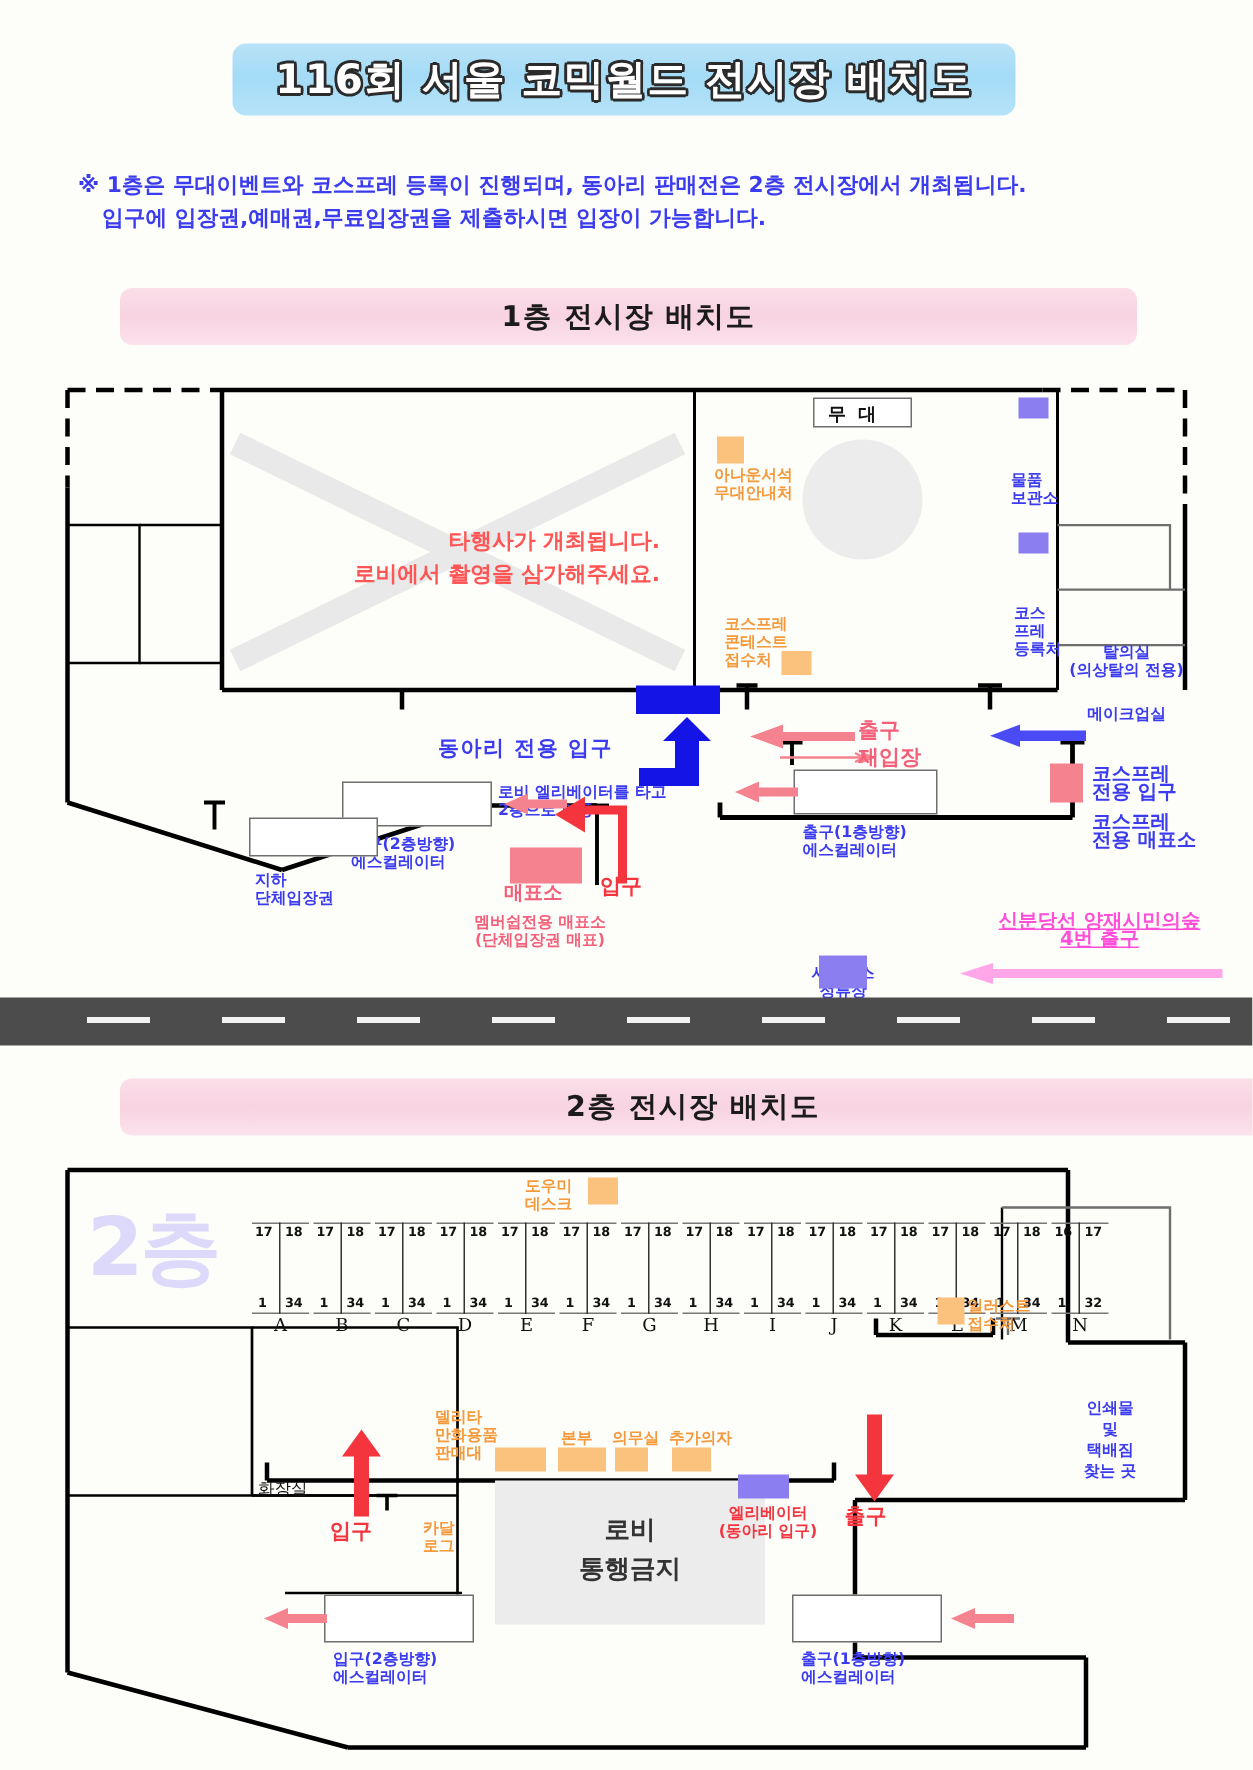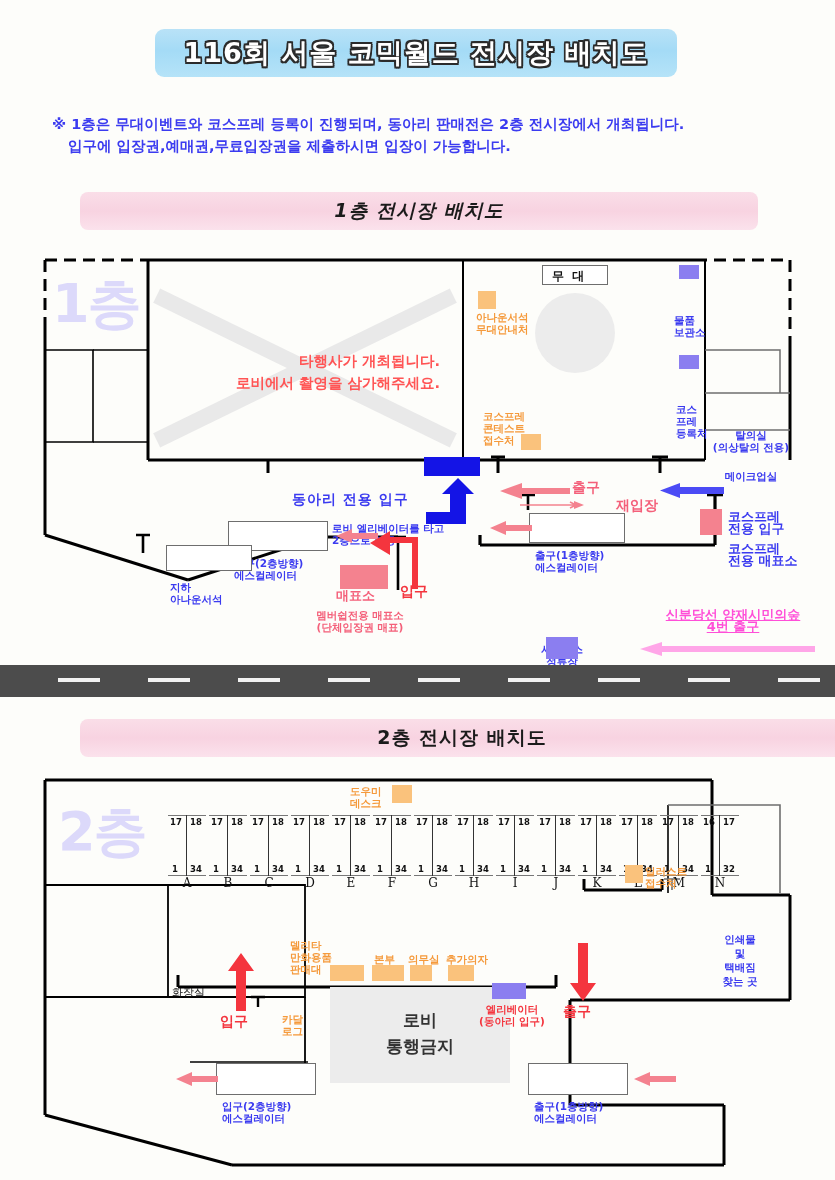--- a/index.html
+++ b/index.html
@@ -30,21 +30,21 @@
   #notice{left:52px;top:113px;width:770px;color:#3b3bf0;font-size:14.5px;
           line-height:22px;font-weight:bold;}
   #notice .l2{display:block;padding-left:16px;}
   
   .sec-head{
     height:38px;border-radius:8px;
     background:linear-gradient(180deg,#fadee8 0%,#f8d3e1 50%,#fbe2ec 100%);
     display:flex;align-items:center;justify-content:center;
   }
   .sec-head span{font-size:19px;font-weight:bold;color:#1b1b1b;letter-spacing:1px;}
-  #head1{left:80px;top:192px;width:678px;font-style:italic;}
+  #head1{left:80px;top:192px;width:678px;}
   #head2{left:80px;top:719px;width:764px;}
   
   #road{left:0;top:665px;width:835px;height:32px;background:#4c4c4c;}
   #road .dash{position:absolute;top:13px;height:4px;width:42px;background:#f2f2f2;}
   .boxline{position:absolute;border:1px solid #6e6e6e;box-sizing:border-box;}
   .lbl{position:absolute;font-size:10.5px;line-height:12px;font-weight:bold;white-space:pre;}
   .lbl-b{color:#3b3bf0;margin-top:32px;}
   .lbl-o{color:#f59a3c;}
   .lbl-r{color:#f4607a;}
   .lbl-k{color:#111;}
@@ -129,21 +129,20 @@
 
     <path d="M143,290 L143,308 M136,290 L150,290" stroke="#000" stroke-width="2.6" fill="none"></path>
     <path d="M398,292 L398,345" stroke="#000" stroke-width="2.6" fill="none"></path>
     <path d="M390,292 L406,292" stroke="#000" stroke-width="2.6" fill="none"></path>
     <path d="M480,300 L715,300" stroke="#000" stroke-width="3.2" fill="none"></path>
     <path d="M480,300 L480,290 M715,300 L715,250" stroke="#000" stroke-width="3.2" fill="none"></path>
     <path d="M528,250 L528,265 M521,250 L535,250" stroke="#000" stroke-width="2.6" fill="none"></path>
     <path d="M707,250 L723,250" stroke="#000" stroke-width="2.6" fill="none"></path>
   </svg>
 
-  <div class="watermark" style="left:52px;top:32px;">1층</div>
 
   <div class="xmark" style="left:140px;top:115px;width:330px;height:16px;transform:rotate(26deg);"></div>
   <div class="xmark" style="left:140px;top:115px;width:330px;height:16px;transform:rotate(-26deg);"></div>
 
   <div id="redmsg" style="left:180px;top:105px;width:260px;">
     <span>타행사가 개최됩니다.</span><br>
     <span>로비에서 촬영을 삼가해주세요.</span>
   </div>
 
   <div class="boxline" style="left:542px;top:20px;width:66px;height:20px;background:#fff;"></div>
@@ -182,21 +181,21 @@
   </svg>
 
   <svg width="70" height="16" style="left:500px;top:238px;">
     <path d="M0,8 L22,0 L22,5 L70,5 L70,11 L22,11 L22,16 Z" fill="#f4828f"></path>
   </svg>
   <div class="lbl lbl-r" style="left:572px;top:236px;font-size:14px;">출구</div>
   <svg width="64" height="8" style="left:520px;top:256px;">
     <path d="M0,4 L56,4 M56,4 L50,1 M56,4 L50,7" stroke="#f4828f" stroke-width="1.6" fill="none"></path>
     <path d="M64,4 L54,0 L54,8 Z" fill="#f4828f"></path>
   </svg>
-  <div class="lbl lbl-r" style="left:572px;top:254px;font-size:14px;padding-left:44px;">재입장</div>
+  <div class="lbl lbl-r" style="left:572px;top:254px;font-size:14px;">재입장</div>
 
   <div class="boxline" style="left:529px;top:268px;width:96px;height:30px;background:#fff;"></div>
   <div class="lbl lbl-b" style="left:535px;top:272px;">출구(1층방향)
 에스컬레이터</div>
   <svg width="42" height="14" style="left:490px;top:276px;">
     <path d="M0,7 L16,0 L16,4 L42,4 L42,10 L16,10 L16,14 Z" fill="#f4828f"></path>
   </svg>
 
   <svg width="64" height="15" style="left:660px;top:238px;">
     <path d="M0,7.5 L20,0 L20,4 L64,4 L64,11 L20,11 L20,15 Z" fill="#4b4bf5"></path>
@@ -210,21 +209,21 @@
 
   <div class="boxline" style="left:228px;top:276px;width:100px;height:30px;background:#fff;"></div>
   <div class="lbl lbl-b" style="left:234px;top:280px;">입구(2층방향)
 에스컬레이터</div>
   <svg width="42" height="14" style="left:336px;top:284px;">
     <path d="M0,7 L16,0 L16,4 L42,4 L42,10 L16,10 L16,14 Z" fill="#f4828f"></path>
   </svg>
 
   <div class="boxline" style="left:166px;top:300px;width:86px;height:26px;background:#fff;"></div>
   <div class="lbl lbl-b" style="left:170px;top:304px;">지하
-아나운서석</div>
+단체입장권</div>
 
   <div class="sw-r" style="left:340px;top:320px;width:48px;height:24px;"></div>
   <div class="lbl lbl-r" style="left:336px;top:345px;font-size:13px;font-weight:bold;">매표소</div>
   <div class="lbl lbl-r" style="left:288px;top:364px;text-align:center;width:144px;">멤버쉽전용 매표소
 (단체입장권 매표)</div>
 
   <svg width="60" height="62" style="left:370px;top:282px;">
     <path d="M0,16 L20,4 L20,10 L48,10 L48,62 L42,62 L42,16 L20,16 L20,28 Z" fill="#f4353e"></path>
   </svg>
   <div class="lbl lbl-r" style="left:400px;top:340px;font-size:14px;color:#f4353e;">입구</div>

